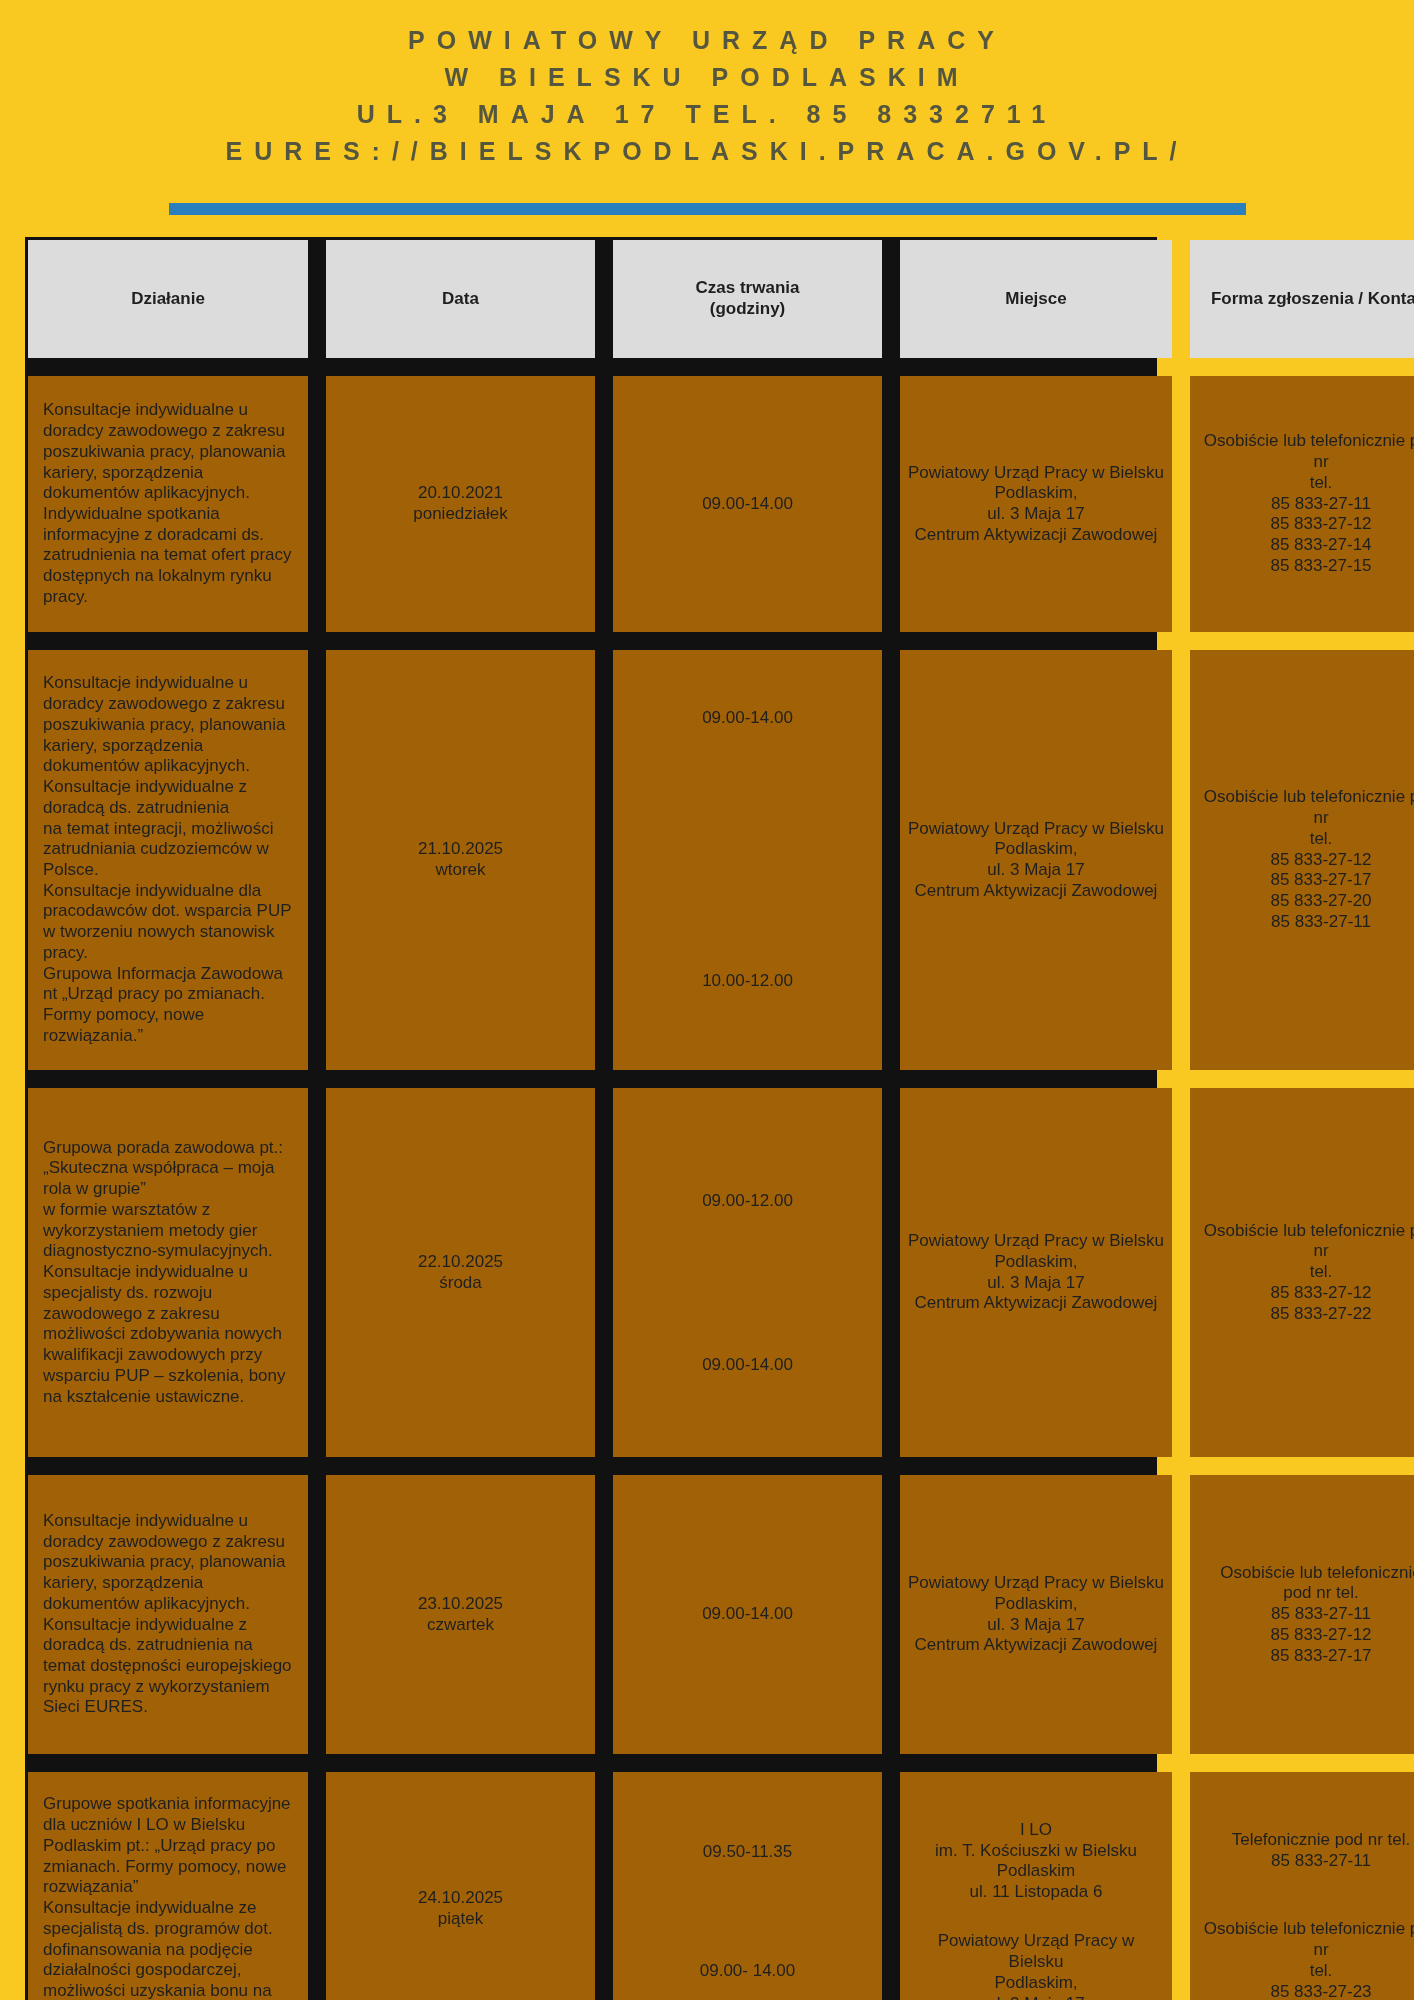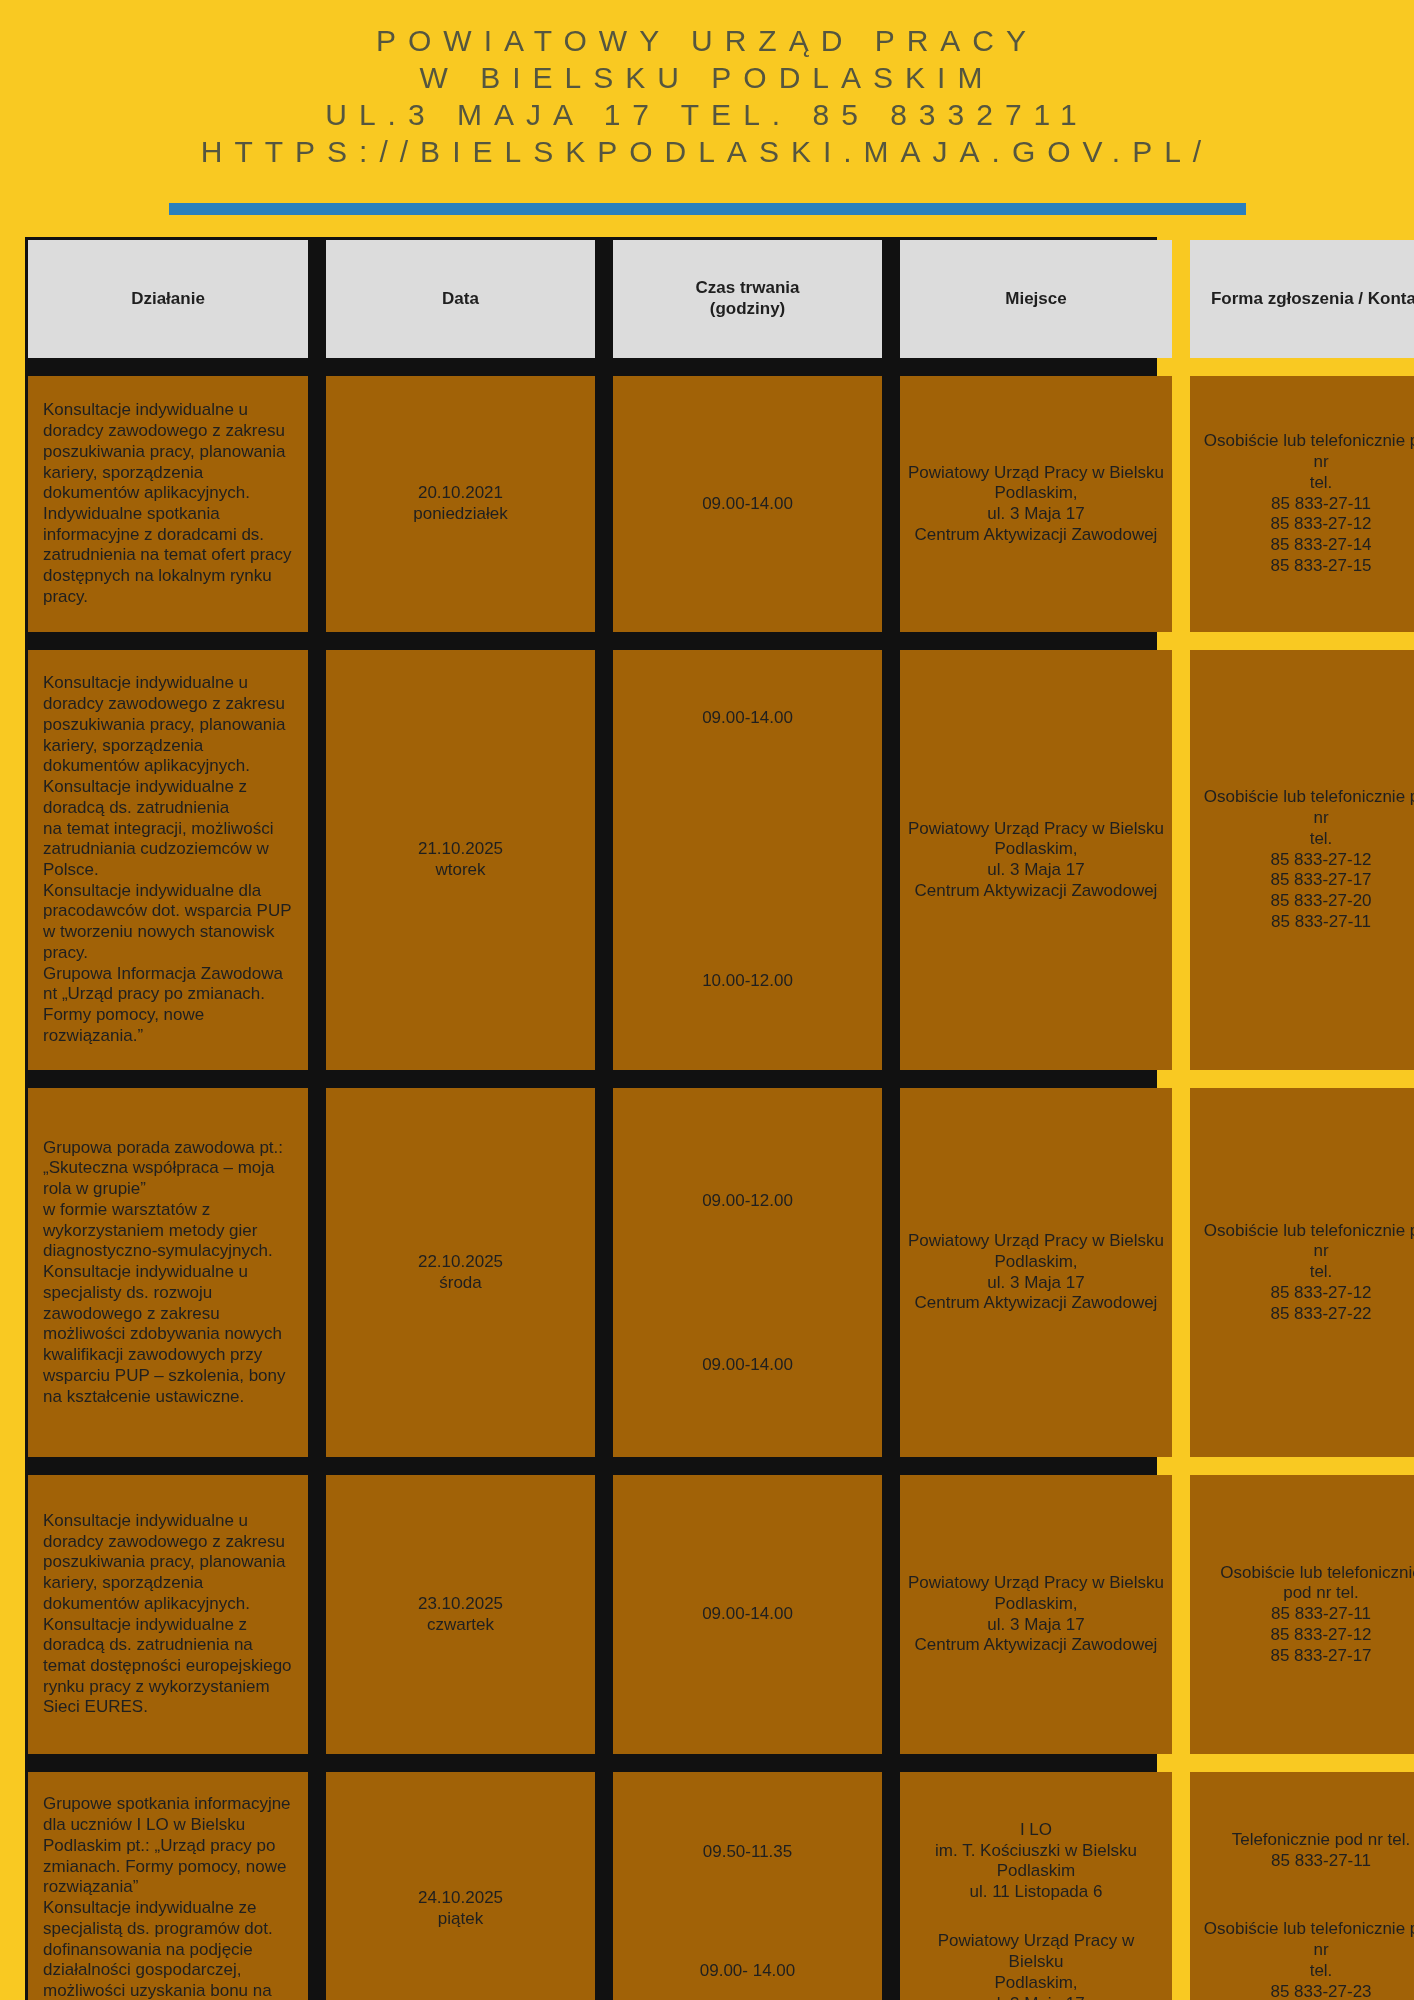--- a/index.html
+++ b/index.html
@@ -19,22 +19,22 @@
   }
   .page{width:1414px;height:2000px;position:relative;}
 
   
   .masthead{
     padding-top:22px;
     text-align:center;
     color:var(--masthead-text);
   }
   .masthead .line{
-    font-size:30px;
-    font-weight:normal;
+    font-size:25px;
+    font-weight:bold;
     letter-spacing:12px;
     line-height:37px;
     white-space:nowrap;
   }
   .divider{
     width:1077px;height:12px;
     margin:33px auto 0;
     background:var(--divider);
   }
 
@@ -82,21 +82,21 @@
 </style>
 </head>
 <body>
 
 <div class="page">
 
   <div class="masthead">
     <div class="line">POWIATOWY URZĄD PRACY</div>
     <div class="line">W BIELSKU PODLASKIM</div>
     <div class="line">UL.3 MAJA 17 TEL. 85 8332711</div>
-    <div class="line">HTTPS://BIELSKPODLASKI.MAJA.GOV.PL/</div>
+    <div class="line">EURES://BIELSKPODLASKI.PRACA.GOV.PL/</div>
   </div>
 
   <div class="divider"></div>
 
   <div class="schedule">
 
     <div class="cell hdr">Działanie</div>
     <div class="cell hdr">Data</div>
     <div class="cell hdr">Czas trwania
 (godziny)</div>

